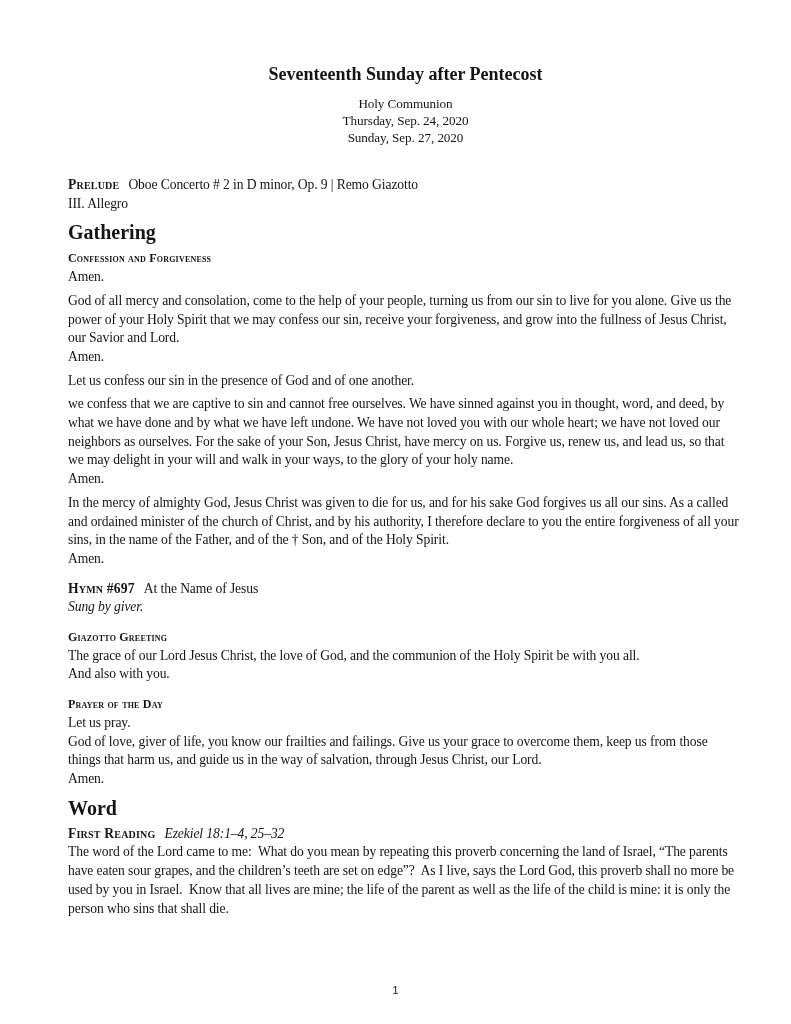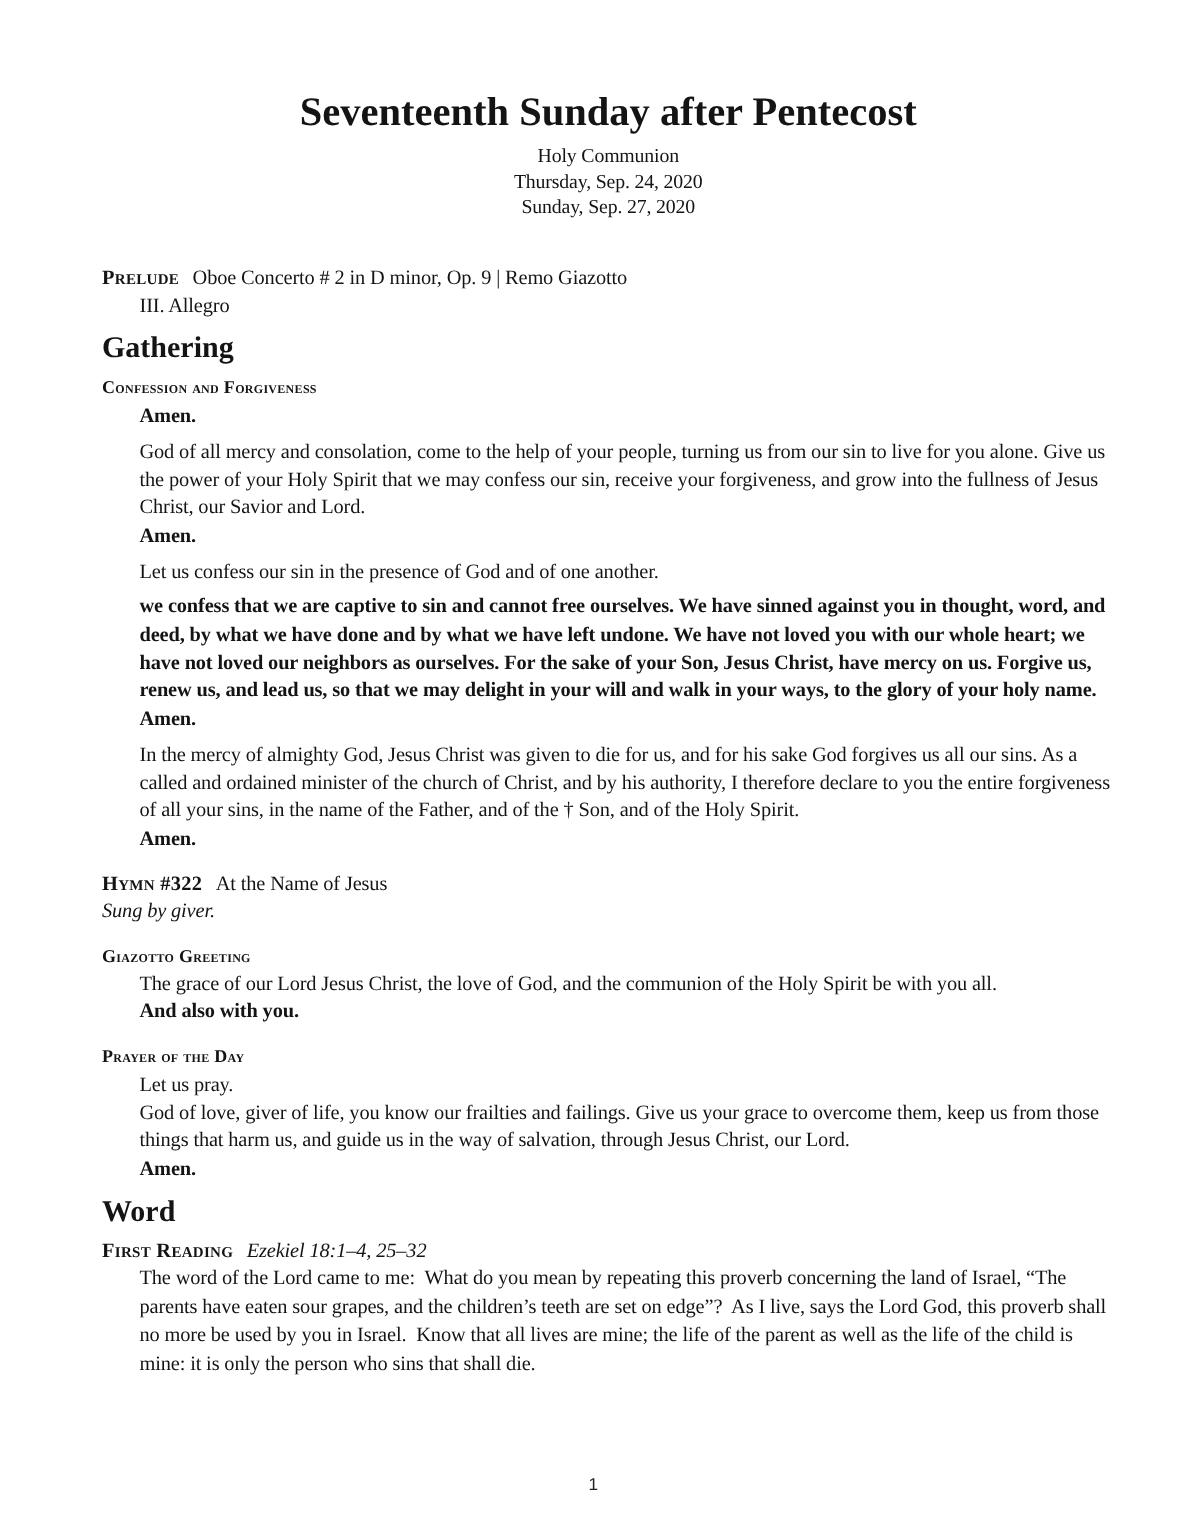--- a/index.html
+++ b/index.html
@@ -17,21 +17,21 @@
     font-size: 13.6px;
     line-height: 18.7px;
     letter-spacing: -0.1px;
     box-sizing: border-box;
     padding: 58px 48px 0 68px;
     overflow: hidden;
   }
   .masthead { text-align: center; margin-bottom: 30px; }
   .masthead h1 {
     margin: 0 0 5px 0;
-    font-size: 27px;
+    font-size: 18px;
     line-height: 32px;
     font-weight: bold;
     letter-spacing: 0;
   }
   .masthead .sub {
     font-size: 13.2px;
     line-height: 17px;
   }
   .section-heading {
     text-align: left;
@@ -42,25 +42,25 @@
     letter-spacing: 0;
   }
   .label {
     font-weight: bold;
     font-variant: small-caps;
     letter-spacing: 0.2px;
   }
   .rubric-line .label { margin-right: 9px; }
   .block-label { margin: 0; font-size: 12px; }
   .section { margin-top: 11px; }
-  .indent { margin-left: 25px; }
+  .indent { }
   .para { margin: 0 0 5px 0; }
   .para:last-child { margin-bottom: 0; }
   .line { display: block; white-space: pre-wrap; }
-  strong.line, .bold { font-weight: bold; }
+  strong.line, .bold { font-weight: normal; }
   .italic { font-style: italic; }
   .note { margin-top: 0; }
   .footer {
     position: absolute;
     left: 0;
     bottom: 24px;
     width: 100%;
     text-align: center;
     font-family: "Liberation Sans", sans-serif;
     font-size: 11.5px;
@@ -105,21 +105,21 @@
       </div>
       <div class="para">
         <span class="line">In the mercy of almighty God, Jesus Christ was given to die for us, and for his sake God forgives us all our sins. As a called and ordained minister of the church of Christ, and by his authority, I therefore declare to you the entire forgiveness of all your sins, in the name of the Father, and of the † Son, and of the Holy Spirit.</span>
         <strong class="line">Amen.</strong>
       </div>
     </div>
   </section>
 
   <section class="section">
     <div class="rubric-line">
-      <span class="label">Hymn #322</span><span>At the Name of Jesus</span>
+      <span class="label">Hymn #697</span><span>At the Name of Jesus</span>
     </div>
     <div class="italic note">Sung by giver.</div>
   </section>
 
   <section class="section">
     <h3 class="label block-label">Giazotto Greeting</h3>
     <div class="indent">
       <div class="para">
         <span class="line">The grace of our Lord Jesus Christ, the love of God, and the communion of the Holy Spirit be with you all.</span>
         <strong class="line">And also with you.</strong>

